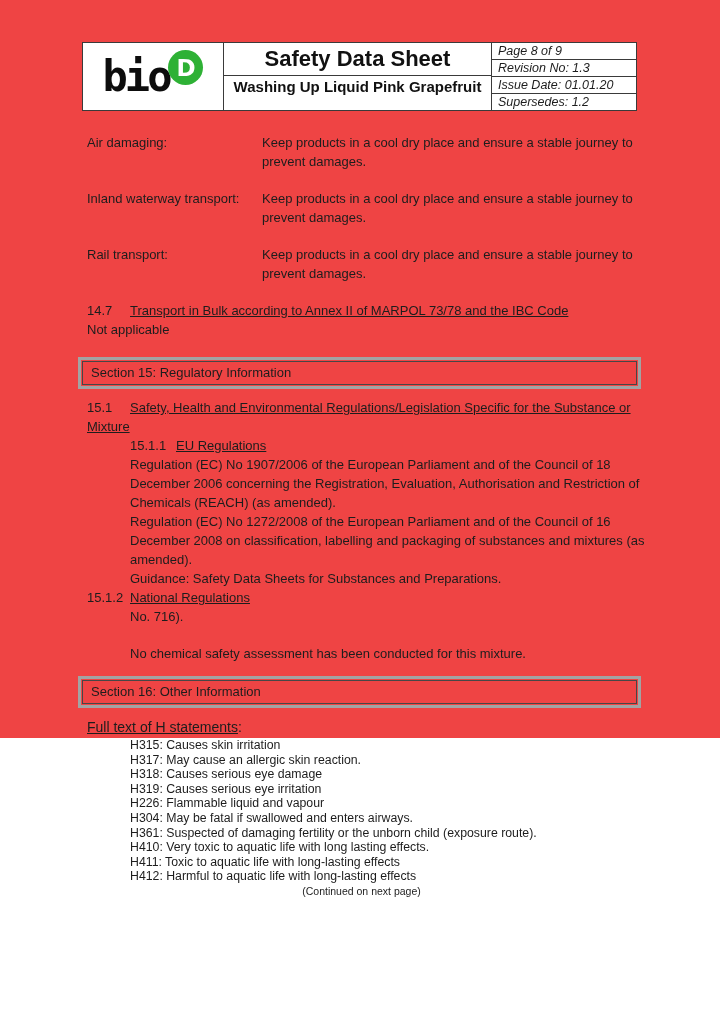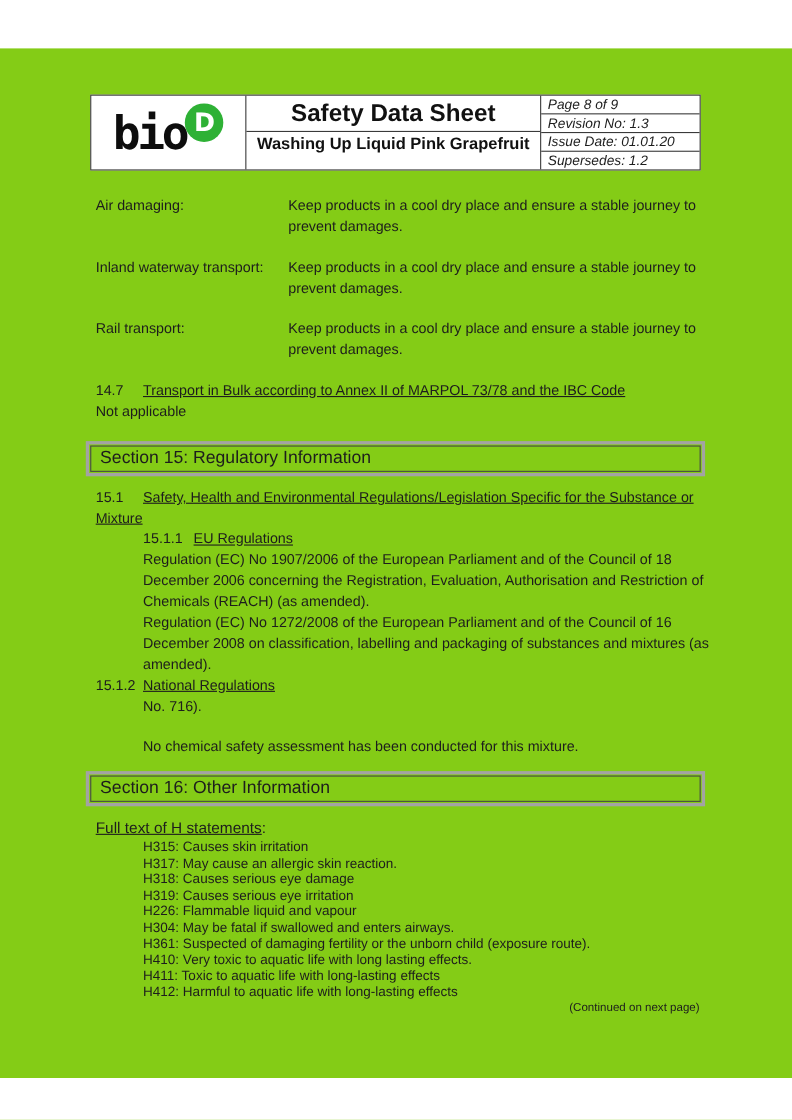--- a/index.html
+++ b/index.html
@@ -1,21 +1,21 @@
 <!DOCTYPE html>
 <html><head>
 <meta charset="utf-8">
 <style>
   html,body { margin:0; padding:0; }
   body {
     width:720px; height:1018px; background:#ffffff;
     font-family:"Liberation Sans", sans-serif; color:#1d1d1d;
     overflow:hidden;
   }
-  .page { position:relative; width:720px; height:936px; background:#84cc16;margin-top:44px; }
+  .page { position:relative; width:720px; height:738px; background:#ef4444; }
   .content { padding:42px 83px 0 82px; }
 
   
   .sds-header { display:flex; border:1.5px solid #3a3a3a; height:69px; box-sizing:border-box; background:#fff; }
   .cell-logo { width:141px; border-right:1.5px solid #3a3a3a; display:flex; align-items:center; justify-content:center; box-sizing:border-box; }
   .logo-wrap { display:flex; align-items:center; }
   .logo-text { font-family:"DejaVu Sans Mono", monospace; font-weight:bold; font-size:42px; line-height:1; letter-spacing:-3px; color:#0d0d0d; }
   .logo-badge { width:35px; height:35px; border-radius:50%; background:#2eb135; color:#ffffff; font-weight:bold; font-size:23px; display:flex; align-items:center; justify-content:center; margin-left:-1px; transform:translateY(-9px); font-family:"DejaVu Sans", sans-serif; }
   .cell-title { flex:1; display:flex; flex-direction:column; border-right:1.5px solid #3a3a3a; box-sizing:border-box; }
   .title-row { height:33px; display:flex; align-items:center; justify-content:center; border-bottom:1.5px solid #3a3a3a; font-size:22px; font-weight:bold; box-sizing:border-box; color:#111; }
@@ -35,31 +35,31 @@
   .para div { line-height:19px; white-space:nowrap; }
 
   .transport { margin-top:22px; }
   .t-row { display:flex; margin-bottom:18px; }
   .t-label { width:175px; line-height:19px; white-space:nowrap; }
   .t-value div { line-height:19px; white-space:nowrap; }
 
   .sec147 { margin-top:18px; }
 
   .section-box { margin:18px -4px 0 -9px; border:3px solid #a3a3a3; padding:1px; }
-  .section-box-inner { border:1px solid #474747; padding:2px 8px 3px 8px; line-height:17px; font-size:16px; white-space:nowrap; }
+  .section-box-inner { border:1px solid #474747; padding:2px 8px 3px 8px; line-height:17px; font-size:13px; white-space:nowrap; }
   .section-box.box16 { margin-top:13px; }
 
   .s15-1 { margin-top:9px; }
   .s15-2 { margin-top:18px; }
 
   .h-label { margin-top:12px; font-size:14px; line-height:15px; white-space:nowrap; }
   .h-list { margin-top:3px; margin-left:43px; font-size:12.3px; }
   .h-list div { line-height:14.6px; white-space:nowrap; }
 
-  .continued { text-align:right; font-size:10.5px; line-height:13px; margin-top:1px; margin-right:1px; }
+  .continued { text-align:center; font-size:10.5px; line-height:13px; margin-top:1px; margin-right:1px; }
 </style>
 </head>
 <body>
 
 <div class="page">
   <div class="content">
 
     <div class="sds-header">
       <div class="cell-logo">
         <div class="logo-wrap">
@@ -128,20 +128,21 @@
       <div class="line sub-head">
         <span class="num num-sub">15.1.1</span><span class="uline">EU Regulations</span>
       </div>
       <div class="para">
         <div>Regulation (EC) No 1907/2006 of the European Parliament and of the Council of 18</div>
         <div>December 2006 concerning the Registration, Evaluation, Authorisation and Restriction of</div>
         <div>Chemicals (REACH) (as amended).</div>
         <div>Regulation (EC) No 1272/2008 of the European Parliament and of the Council of 16</div>
         <div>December 2008 on classification, labelling and packaging of substances and mixtures (as</div>
         <div>amended).</div>
+        <div>Guidance: Safety Data Sheets for Substances and Preparations.</div>
       </div>
 
       <div class="line">
         <span class="num">15.1.2</span><span class="uline">National Regulations</span>
       </div>
       <div class="para">
         <div>No. 716).</div>
       </div>
 
       <div class="s15-2">

